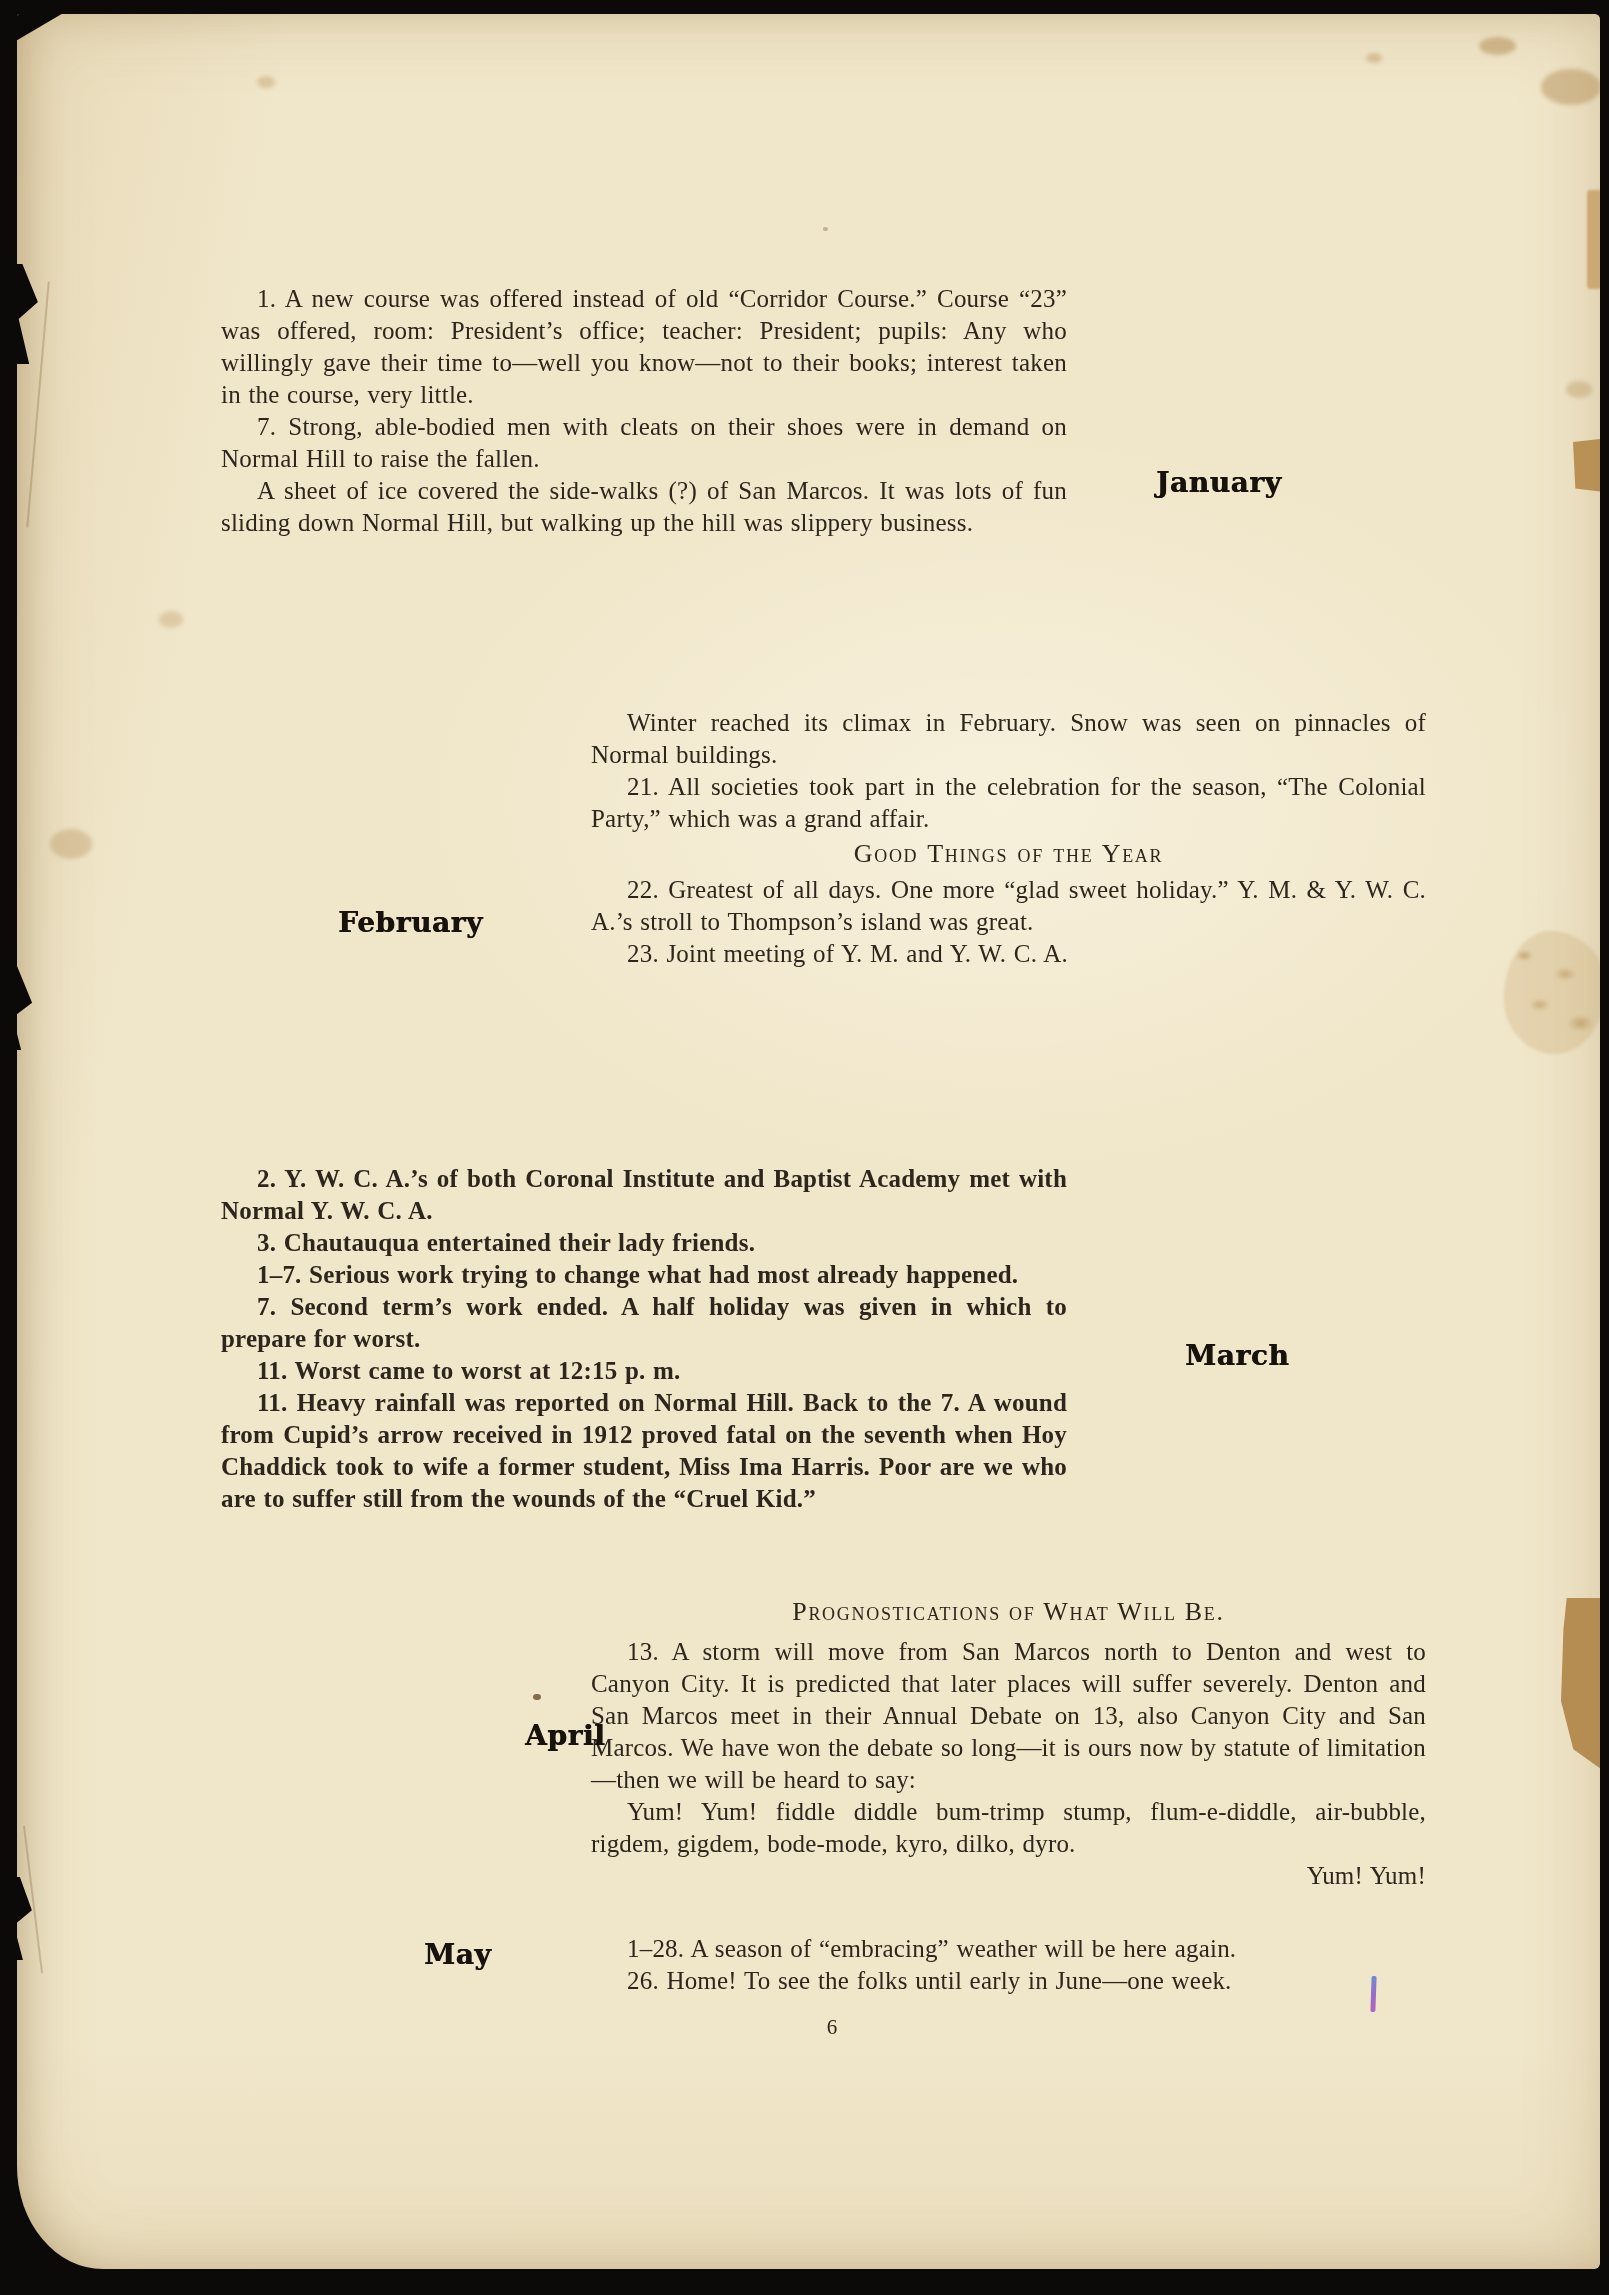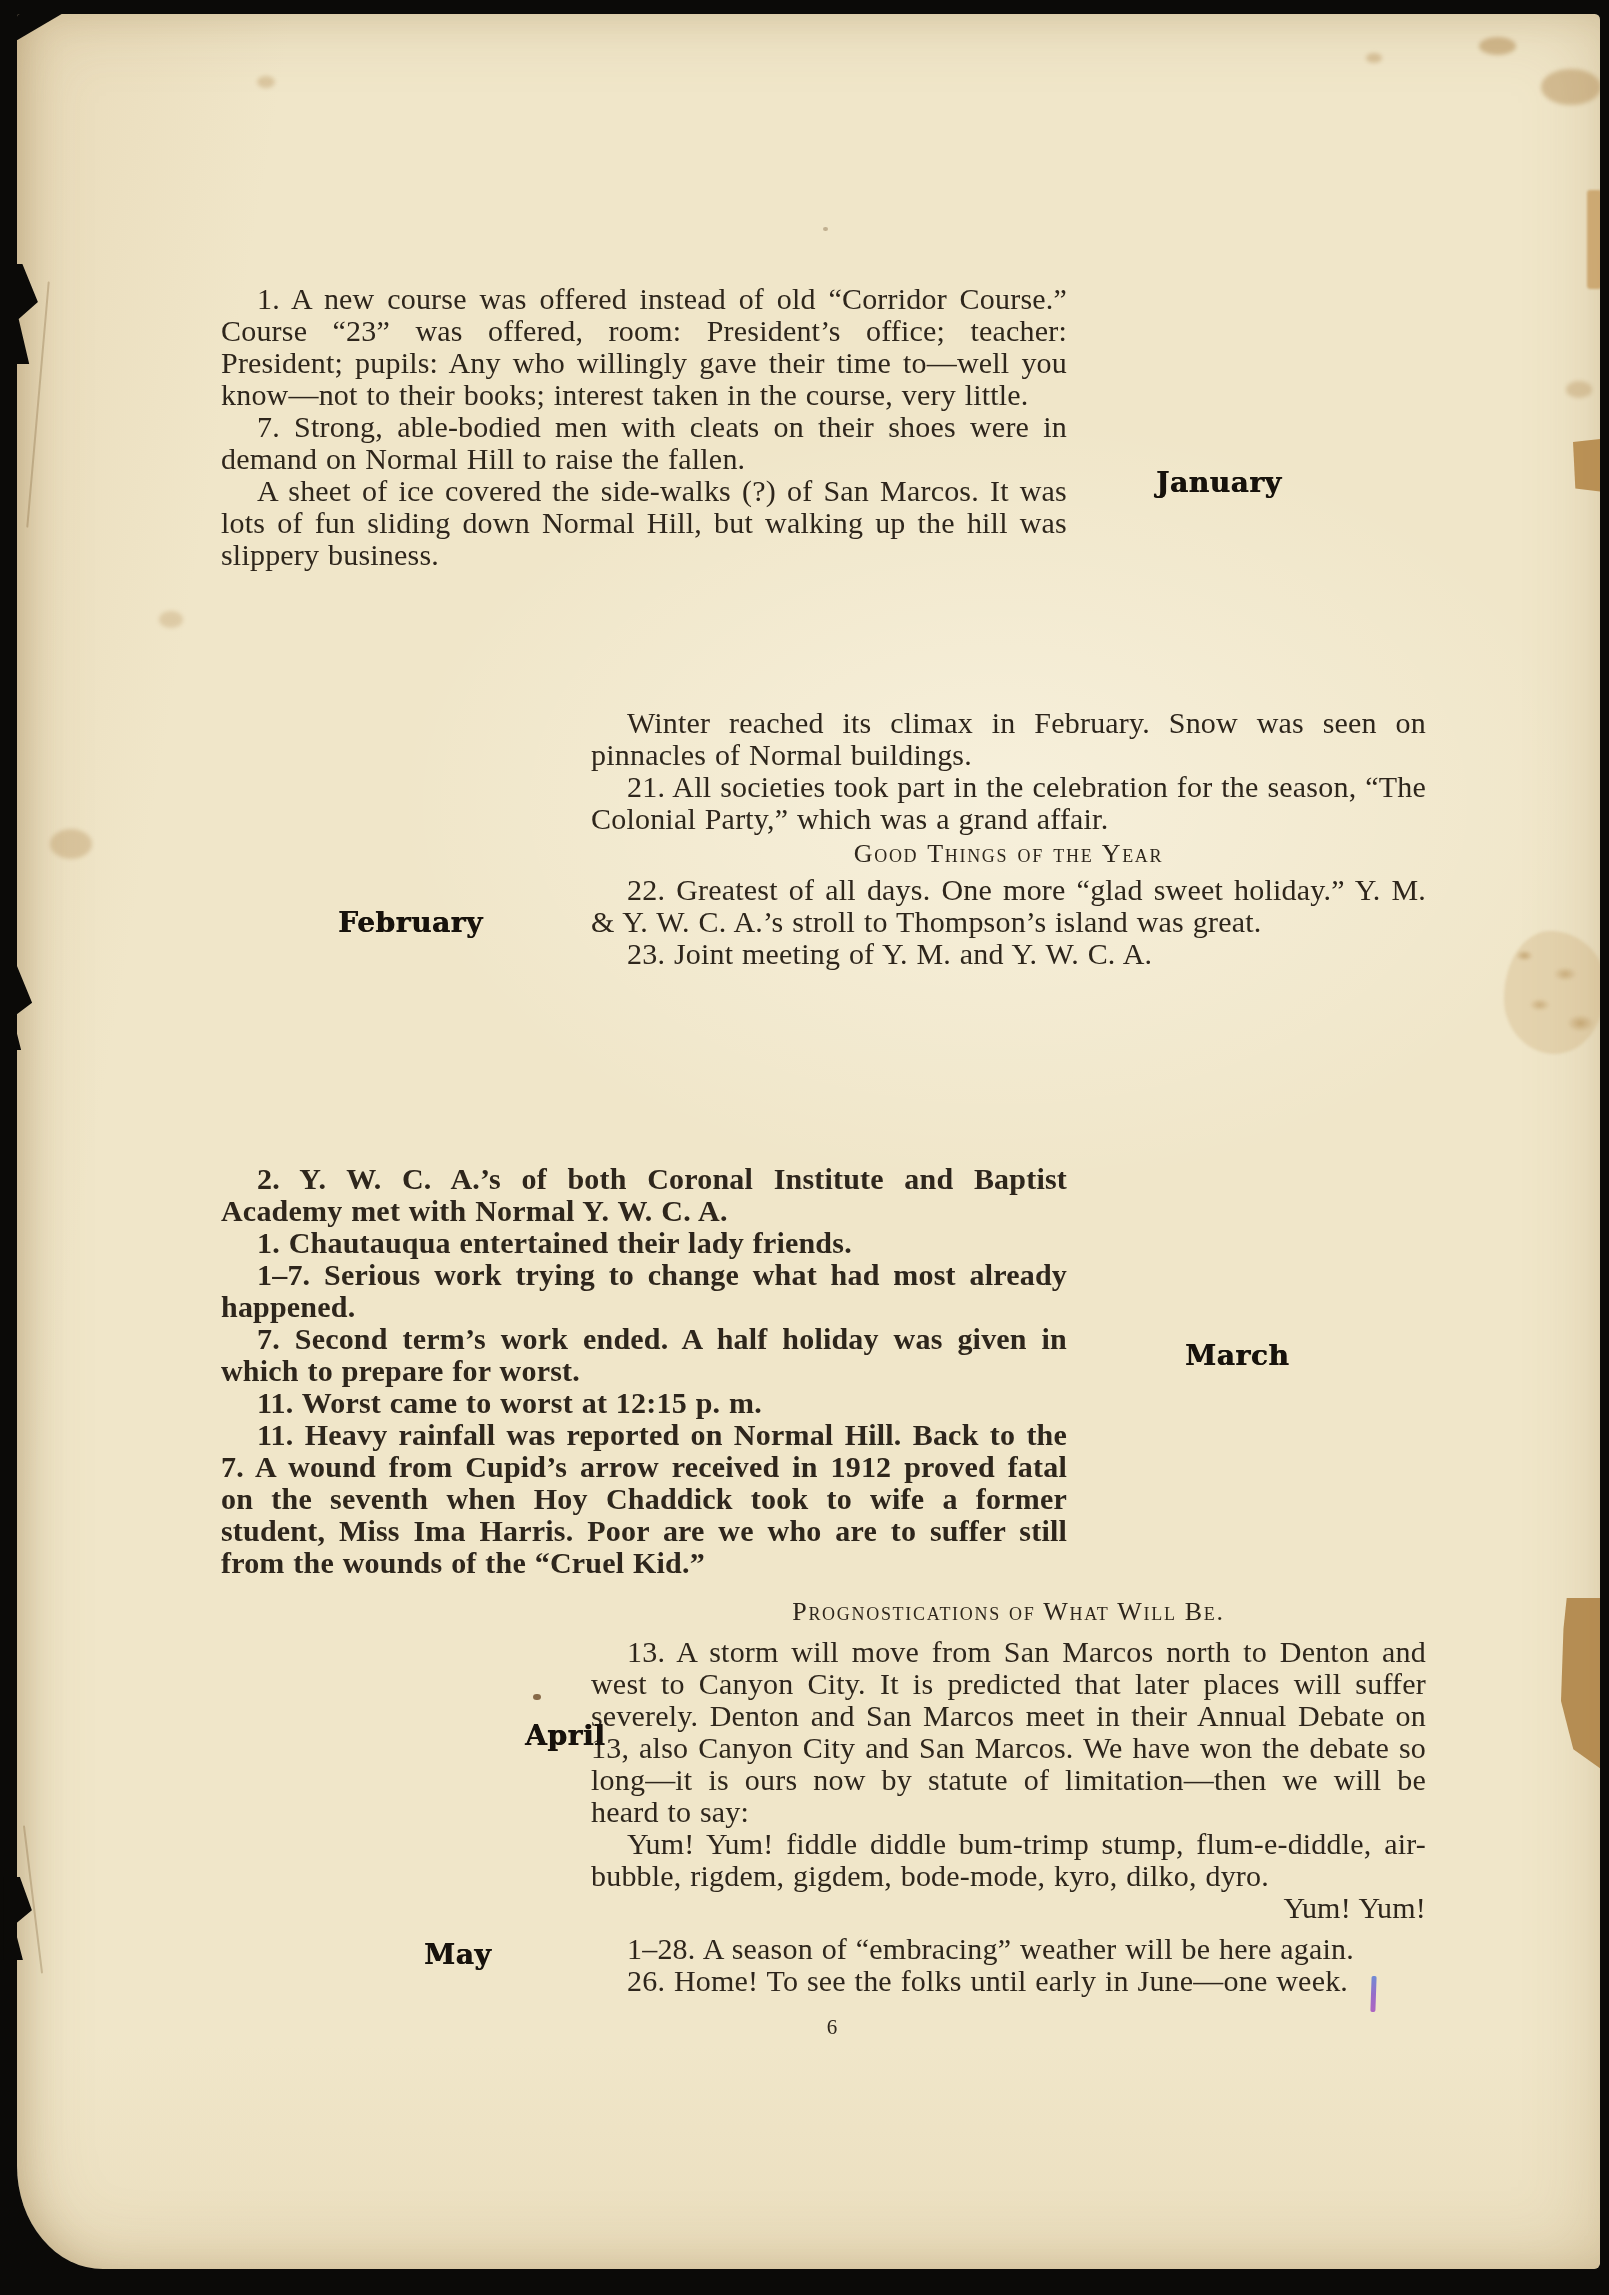--- a/index.html
+++ b/index.html
@@ -83,21 +83,21 @@
   #fox-3 { left: 1349px; top: 39px; width: 16px; height: 10.3px; opacity: .35; }
   #fox-4 { left: 33px; top: 815px; width: 42px; height: 30px; opacity: .3; }
   #fox-5 { left: 142px; top: 597px; width: 24px; height: 17px; opacity: .25; }
   #fox-6 { left: 240px; top: 62px; width: 18.4px; height: 12.6px; opacity: .3; }
   #fox-7 { left: 1549px; top: 367px; width: 26.4px; height: 17px; opacity: .3; }
 
   
   .block { position: absolute; color: #2e261c; }
   .bp {
     margin: 0;
-    font-size: 30px; line-height: 32px;
+    font-size: 25px; line-height: 32px;
     text-align: justify;
     text-indent: 36px;
     letter-spacing: 0.2px;
     word-spacing: 1.1px;
   }
   .bp.right { text-align: right; text-indent: 0; }
   .sc-heading {
     font-variant: small-caps;
     text-align: center;
     font-size: 26px; line-height: 32px;
@@ -169,21 +169,21 @@
       <p class="bp">Winter reached its climax in February.  Snow was seen on pinnacles of Normal buildings.</p>
       <p class="bp">21.  All societies took part in the celebration for the season, “The Colonial Party,” which was a grand affair.</p>
       <p class="bp sc-heading">Good Things of the Year</p>
       <p class="bp">22.  Greatest of all days.  One more “glad sweet holiday.”  Y. M. &amp; Y. W. C. A.’s stroll to Thompson’s island was great.</p>
       <p class="bp">23.  Joint meeting of Y. M. and Y. W. C. A.</p>
     </section>
     <div class="month-label" id="feb-label">February</div>
 
     <section class="block" id="mar-block">
       <p class="bp">2.  Y. W. C. A.’s of both Coronal Institute and Baptist Academy met with Normal Y. W. C. A.</p>
-      <p class="bp">1.  Chautauqua entertained their lady friends.</p>
+      <p class="bp">3.  Chautauqua entertained their lady friends.</p>
       <p class="bp">1–7.  Serious work trying to change what had most already happened.</p>
       <p class="bp">7.  Second term’s work ended.  A half holiday was given in which to prepare for worst.</p>
       <p class="bp">11.  Worst came to worst at 12:15 p. m.</p>
       <p class="bp">11.  Heavy rainfall was reported on Normal Hill.  Back to the 7.  A wound from Cupid’s arrow received in 1912 proved fatal on the seventh when Hoy Chaddick took to wife a former student, Miss Ima Harris.  Poor are we who are to suffer still from the wounds of the “Cruel Kid.”</p>
     </section>
     <div class="month-label" id="mar-label">March</div>
 
     <div class="sc-heading" id="apr-heading">Prognostications of What Will Be.</div>
     <section class="block" id="apr-block">
       <p class="bp">13.  A storm will move from San Marcos north to Denton and west to Canyon City.  It is predicted that later places will suffer severely.  Denton and San Marcos meet in their Annual Debate on 13, also Canyon City and San Marcos.  We have won the debate so long—it is ours now by statute of limitation—then we will be heard to say:</p>

